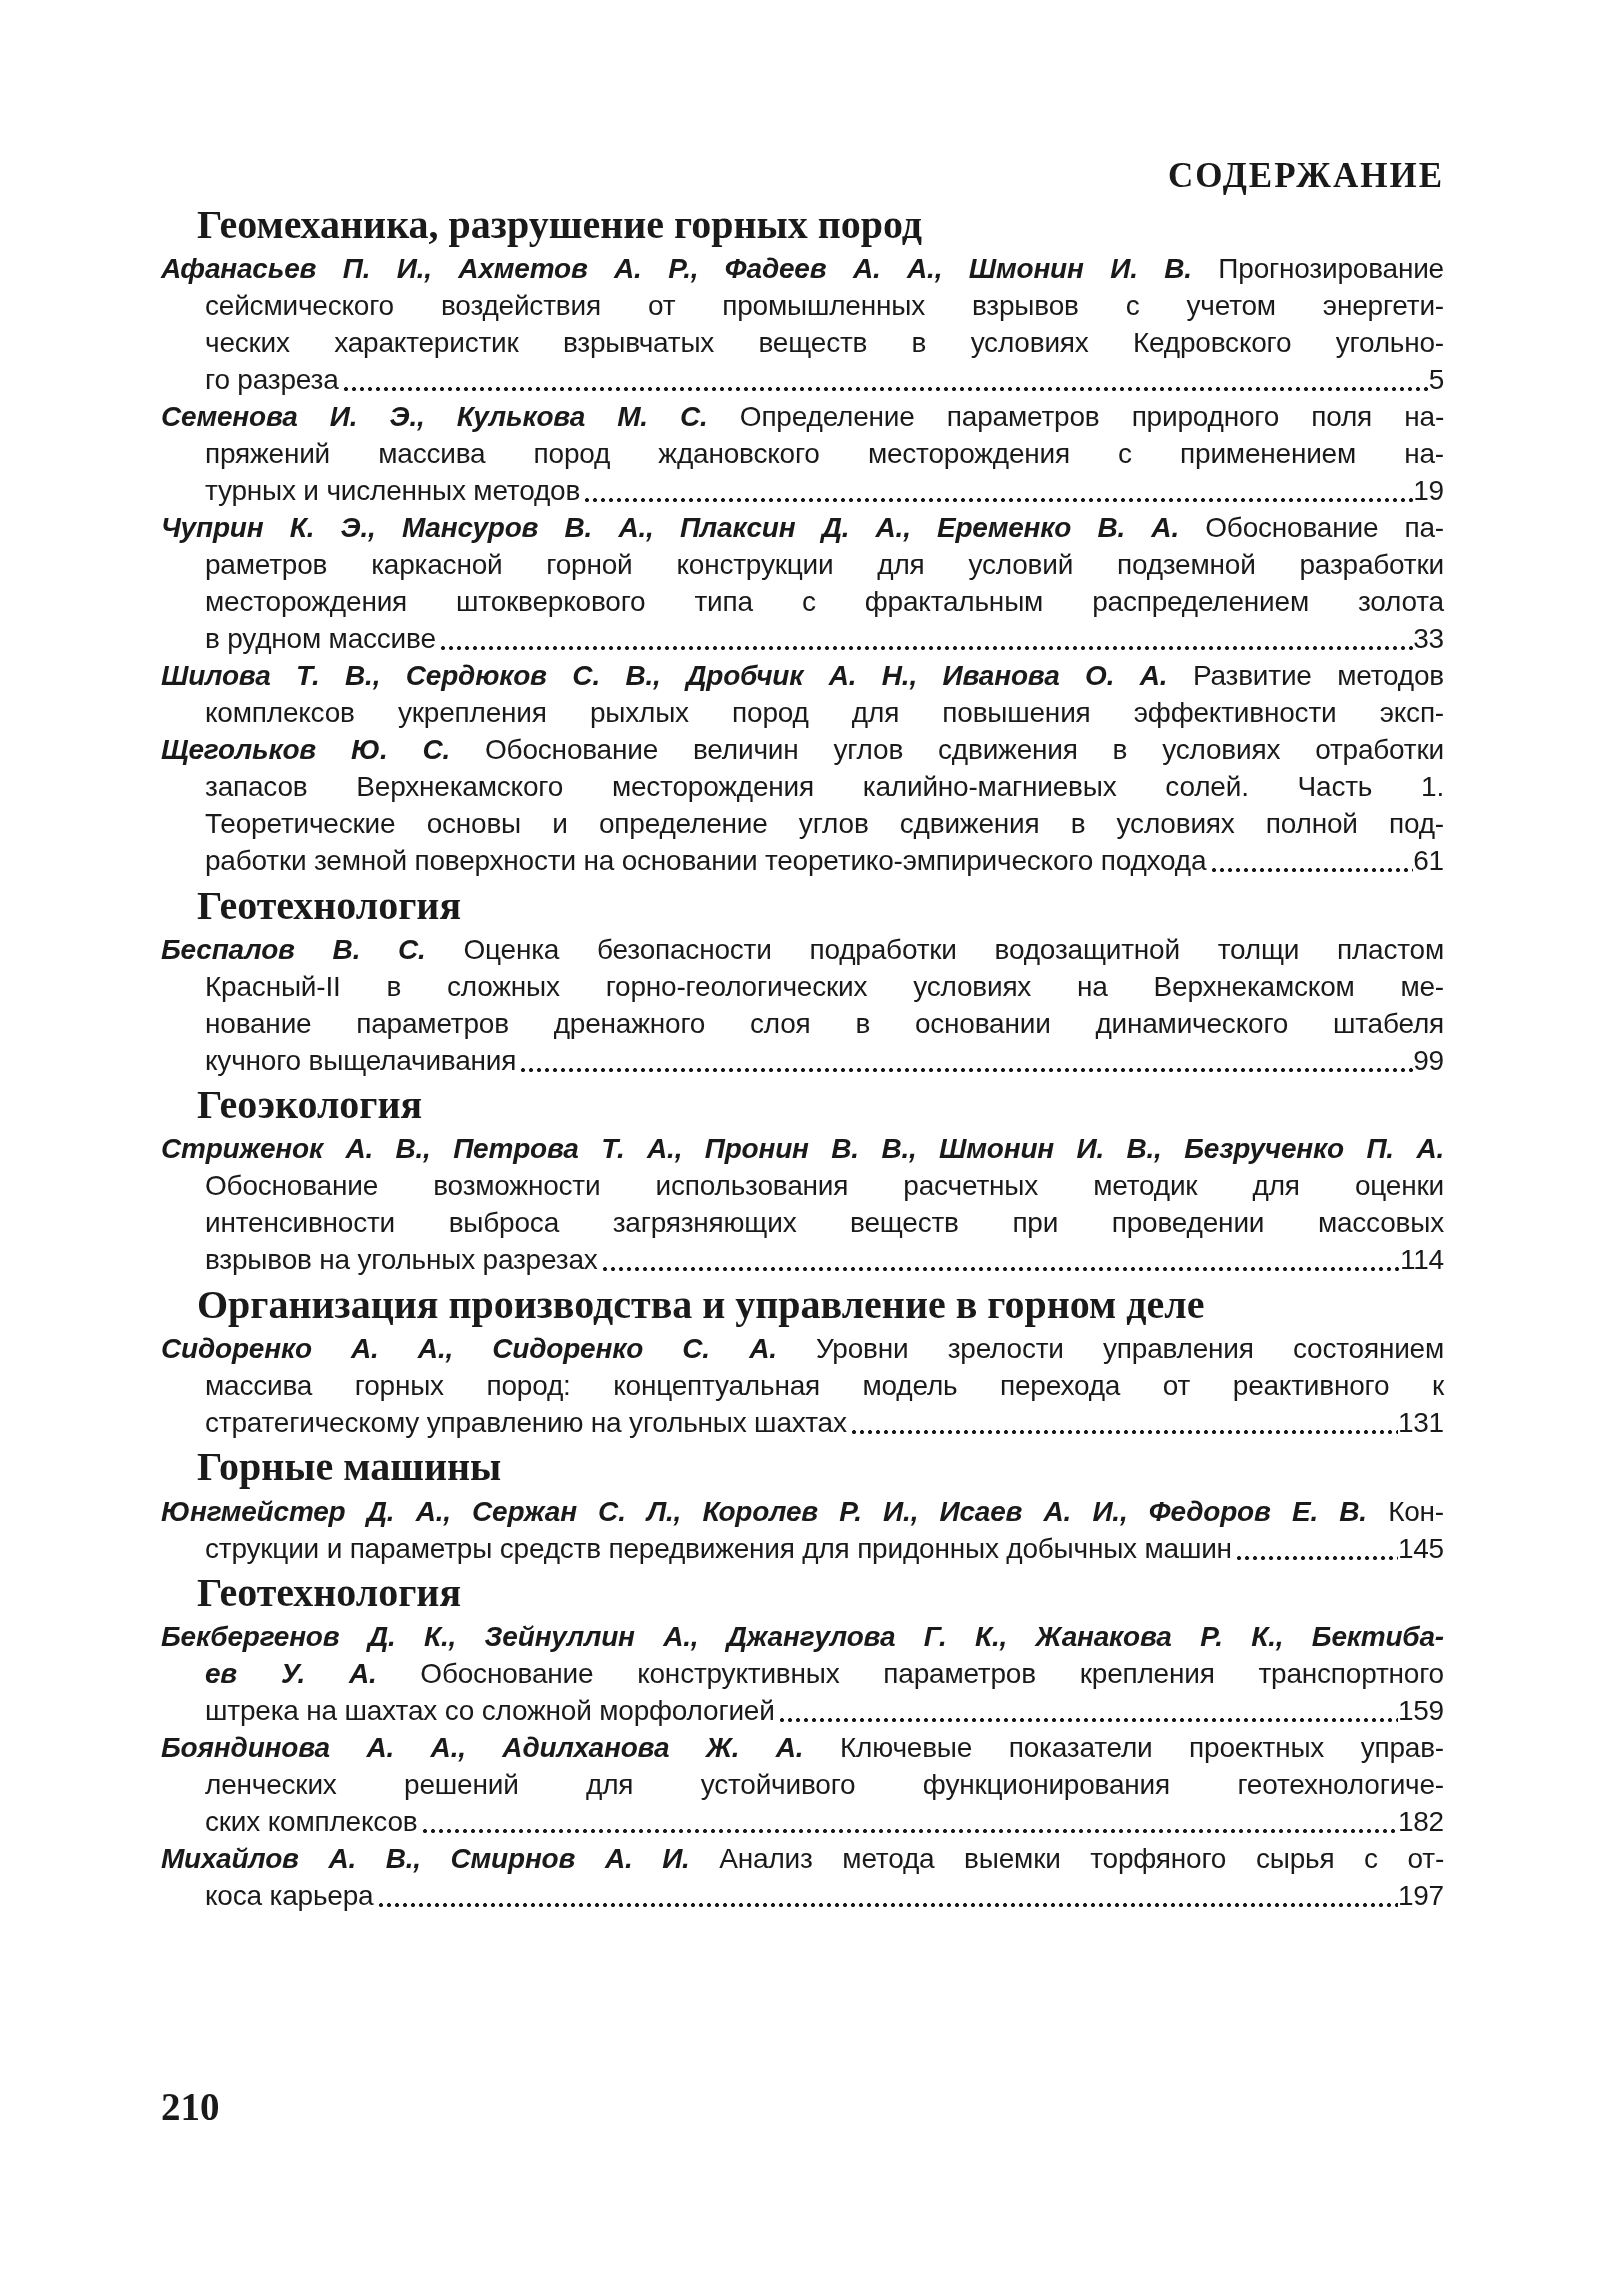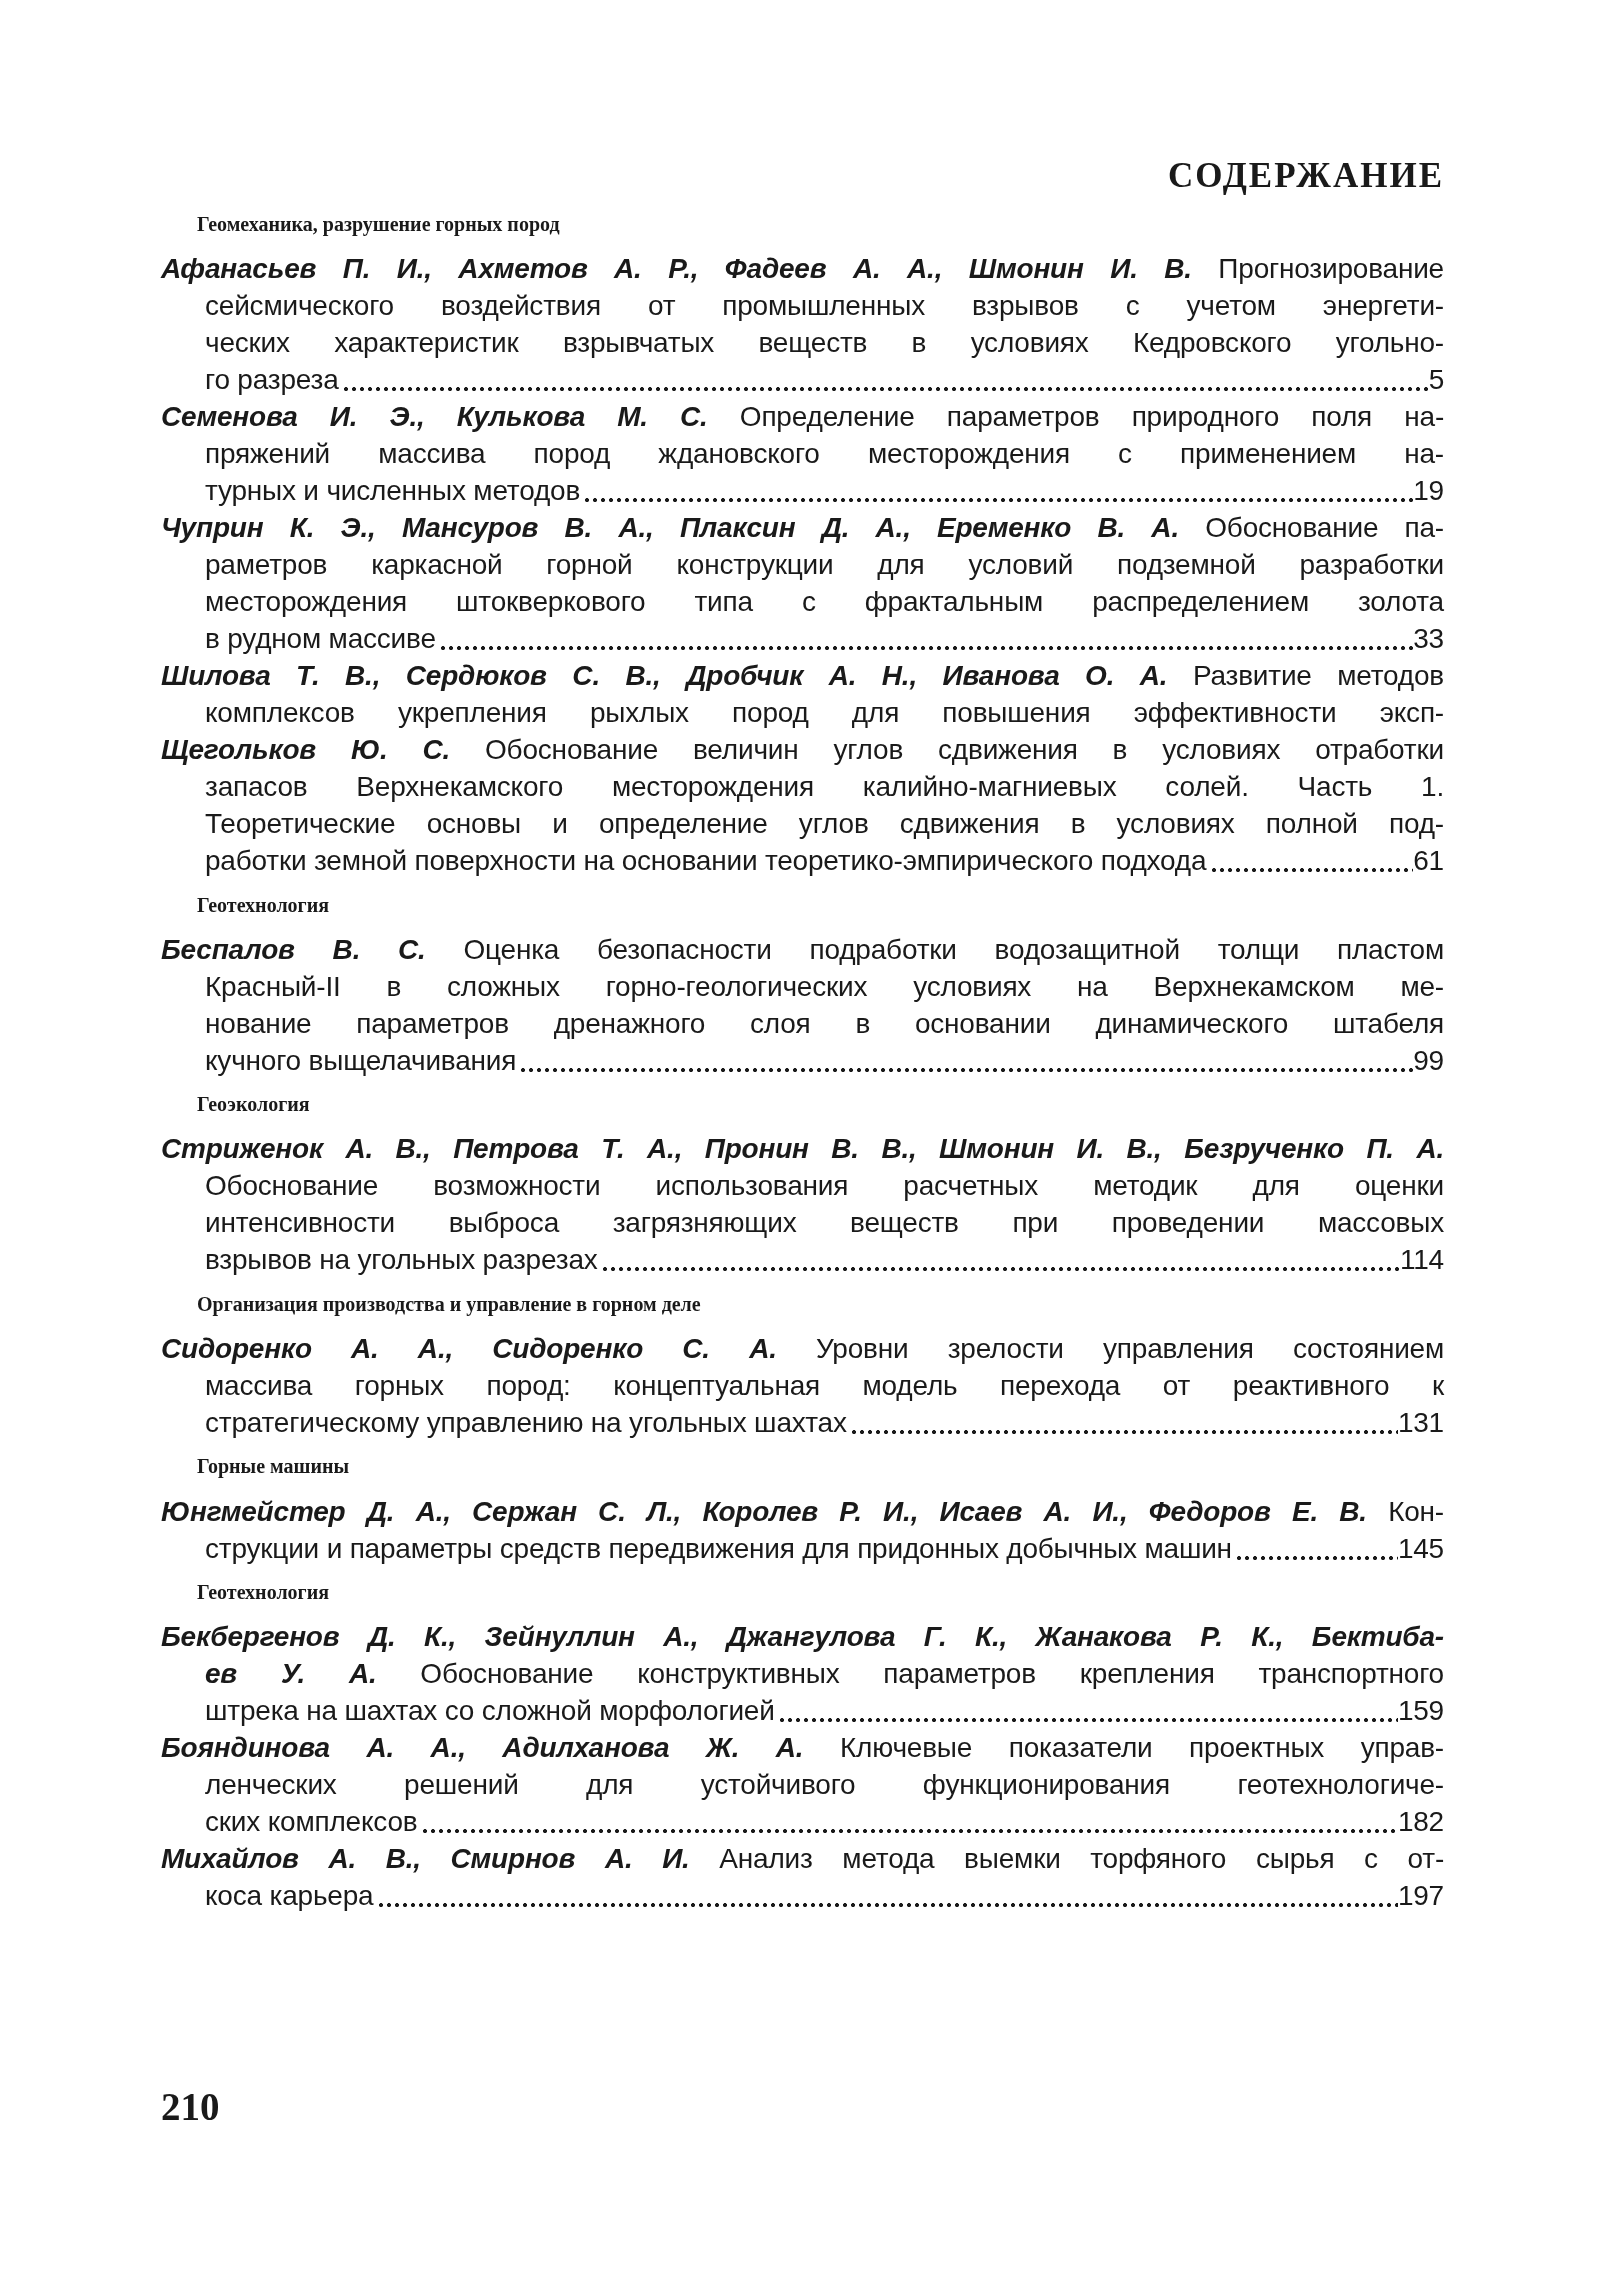--- a/index.html
+++ b/index.html
@@ -23,21 +23,21 @@
     font-weight: 700;
     font-size: 35px;
     line-height: 45px;
     letter-spacing: 2px;
     margin: 0 0 8px 0;
     text-align: right;
   }
   .section-heading {
     font-family: "Liberation Serif", serif;
     font-weight: 700;
-    font-size: 20px;
+    font-size: 40px;
     line-height: 37px;
     margin: 7.3px 0 7.3px 36px;
   }
   .entry {
     font-size: 28px;
     line-height: 37px;
     letter-spacing: -0.2px;
   }
   .line { min-height: 37px; }
   .line.cont { padding-left: 44px; }

